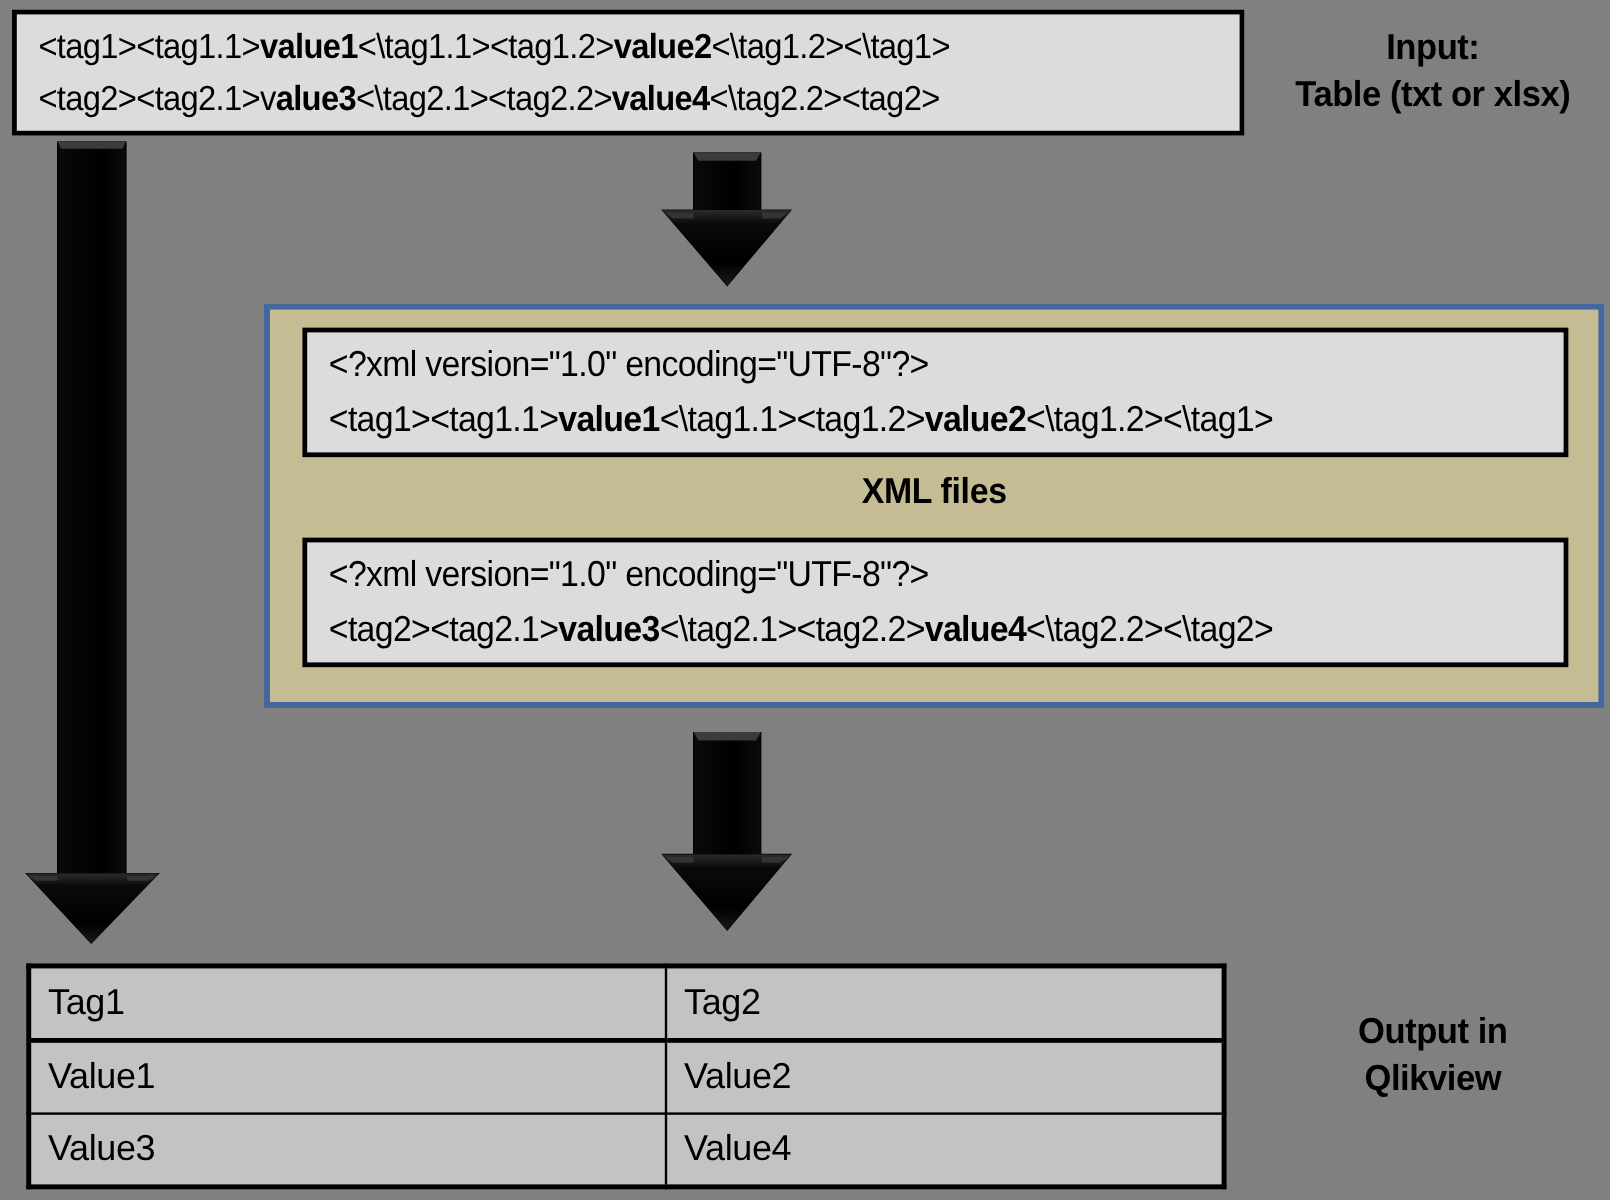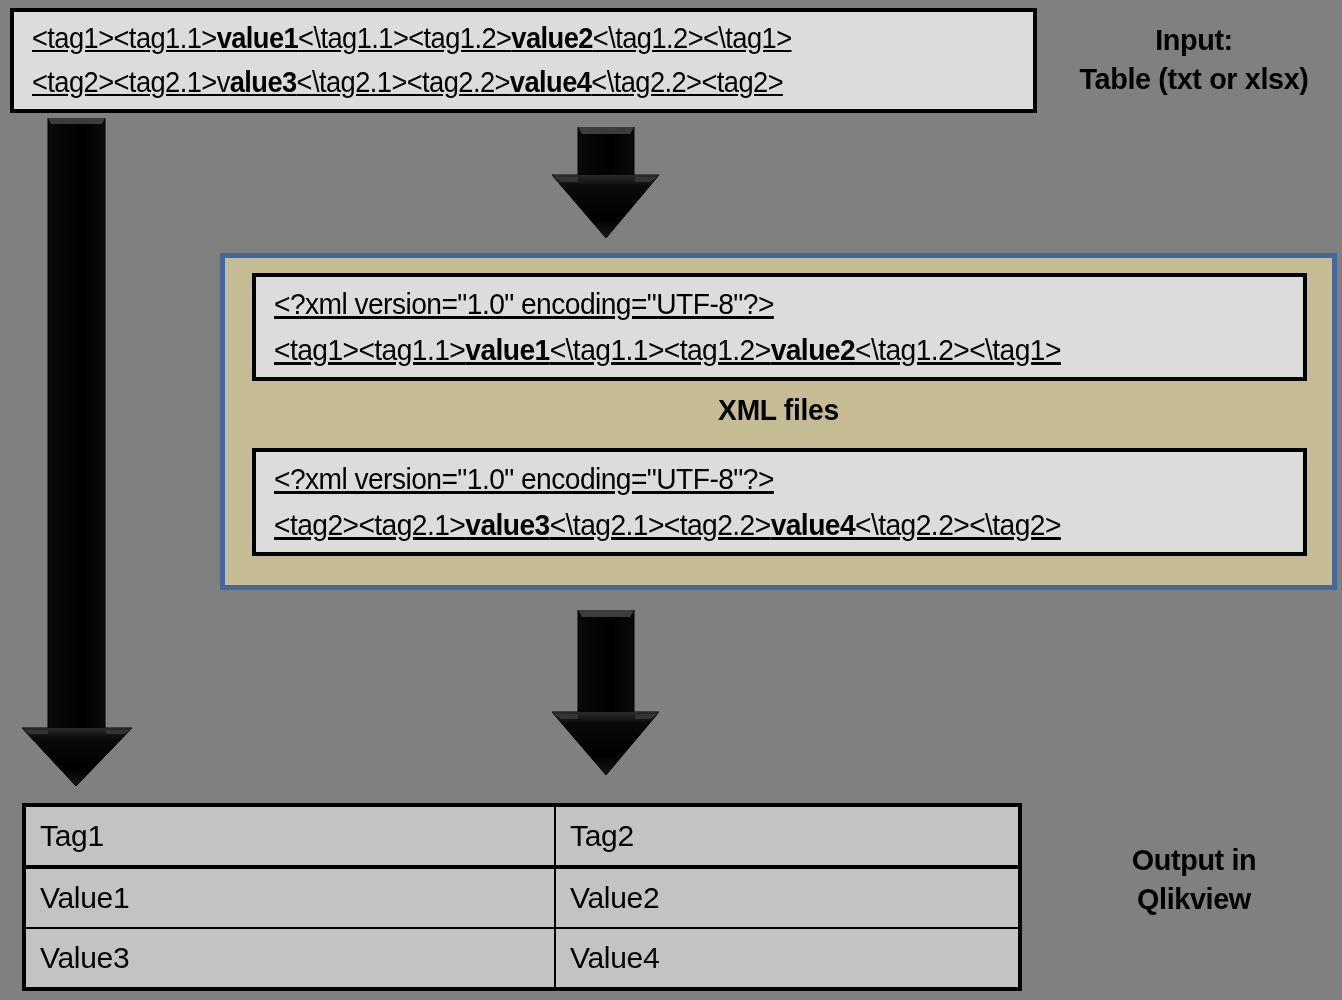--- a/index.html
+++ b/index.html
@@ -22,23 +22,22 @@
   }
 
   
   .codebox {
     position: absolute;
     background: #DCDCDC;
     border: 4px solid #000000;
     box-sizing: border-box;
     display: flex;
     flex-direction: column;
-    justify-content: flex-start;
+    justify-content: flex-end;
     padding: 4px 18px;
-    text-decoration: underline;
   }
   .codeline {
     font-family: "Liberation Sans", sans-serif;
     font-size: 30px;
     line-height: 46px;
     color: #000000;
     white-space: pre;
     letter-spacing: -0.6px;
     transform: scaleX(0.94);
     transform-origin: left center;

